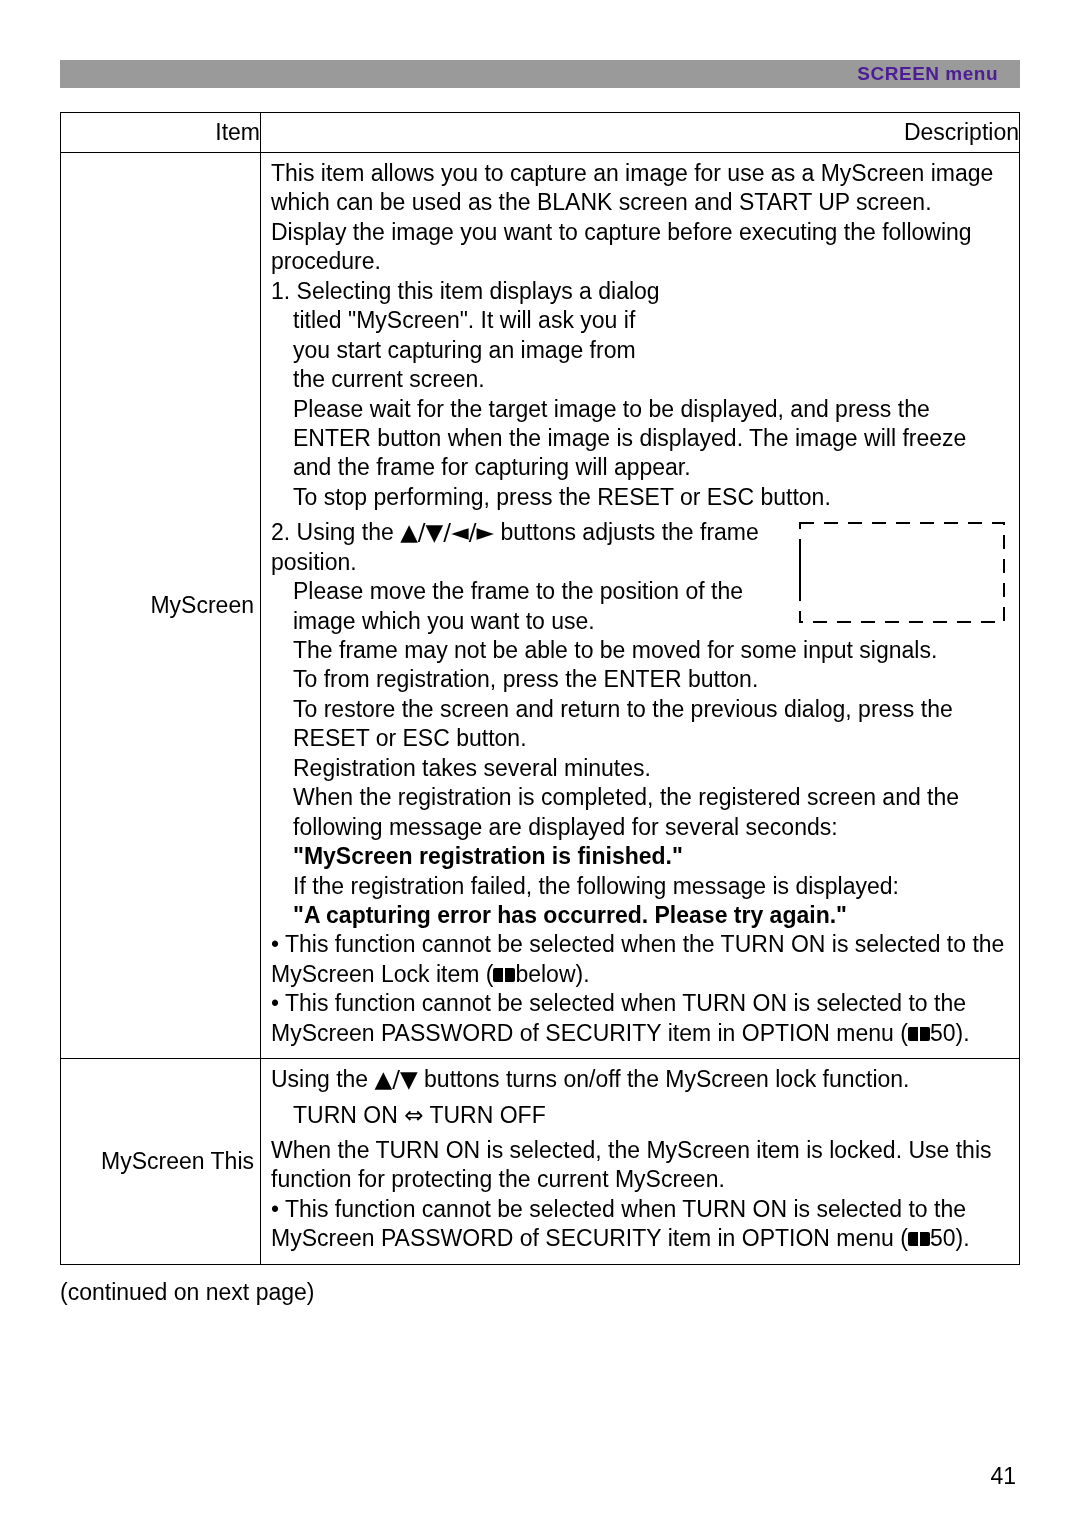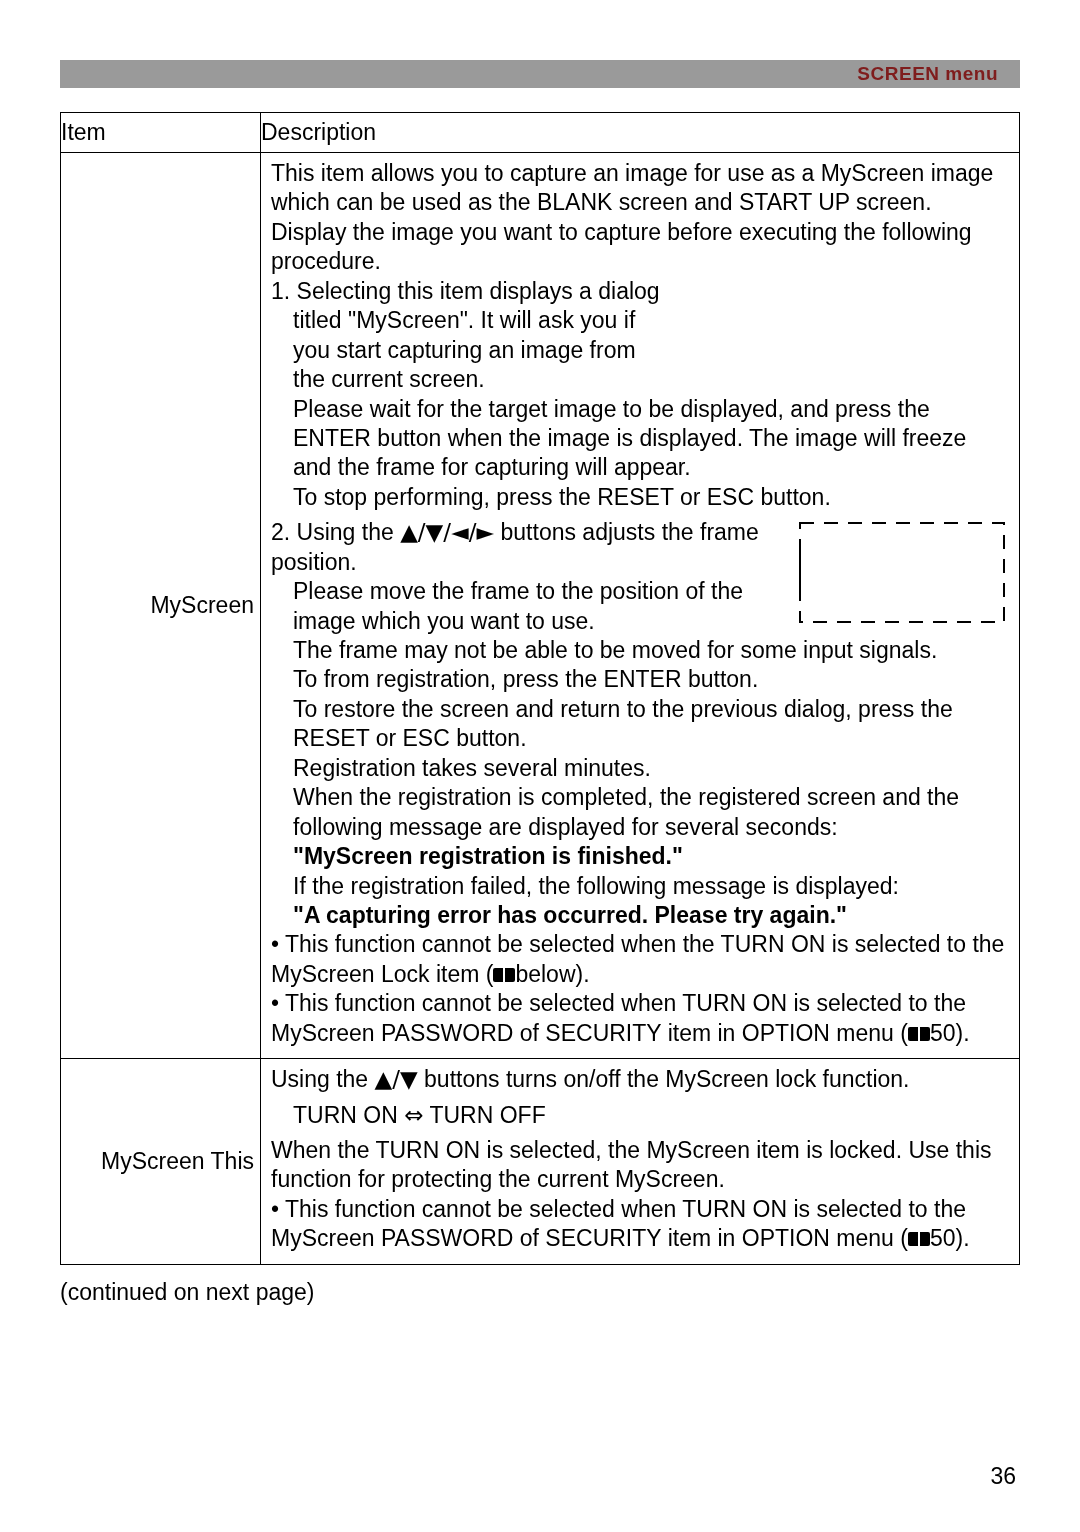--- a/index.html
+++ b/index.html
@@ -18,21 +18,21 @@
     padding: 60px 60px 40px 60px;
     position: relative;
   }
   .header-bar {
     height: 28px;
     background: #9a9a9a;
     display: flex;
     align-items: center;
     justify-content: flex-end;
     padding-right: 22px;
-    color: #7f1d1d;
+    color: #4c1d95;
     font-weight: bold;
     font-size: 19px;
     letter-spacing: 0.5px;
   }
   .section-title {
     margin-top: 24px;
     font-style: italic;
     font-size: 27px;
     font-weight: normal;
     color: #000;
@@ -44,21 +44,21 @@
     table-layout: fixed;
   }
   table.main col.item-col { width: 200px; }
   table.main th, table.main td {
     border: 1.5px solid #000;
     font-size: 23px;
     vertical-align: top;
   }
   table.main th {
     font-weight: normal;
-    text-align: left;
+    text-align: right;
     padding: 6px 0;
   }
   table.main td.item {
     text-align: right;
     vertical-align: middle;
     padding: 4px 6px;
   }
   table.main td.desc {
     padding: 6px 10px 10px 10px;
     line-height: 1.28;
@@ -188,14 +188,14 @@
           <div style="height:6px"></div>
           <span>When the TURN ON is selected, the MyScreen item is locked. Use this function for protecting the current MyScreen.</span><br>
           <span>• This function cannot be selected when TURN ON is selected to the MyScreen PASSWORD of SECURITY item in OPTION menu (</span><span class="book-icon"></span><span>50).</span>
         </td>
       </tr>
     </tbody>
   </table>
 
   <div class="cont">(continued on next page)</div>
 
-  <div class="pagenum">36</div>
+  <div class="pagenum">41</div>
 </div>
 
 </body></html>

